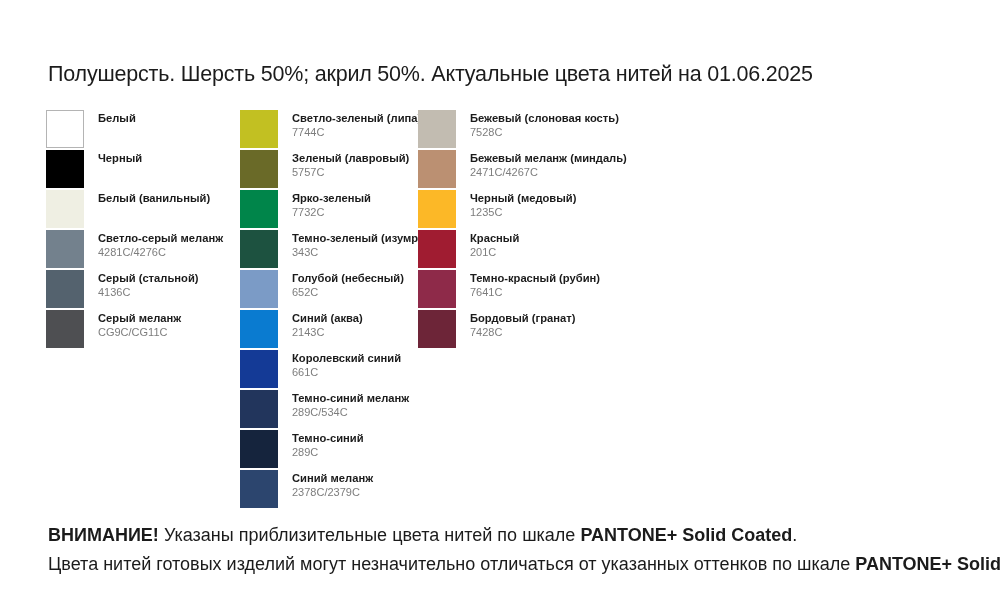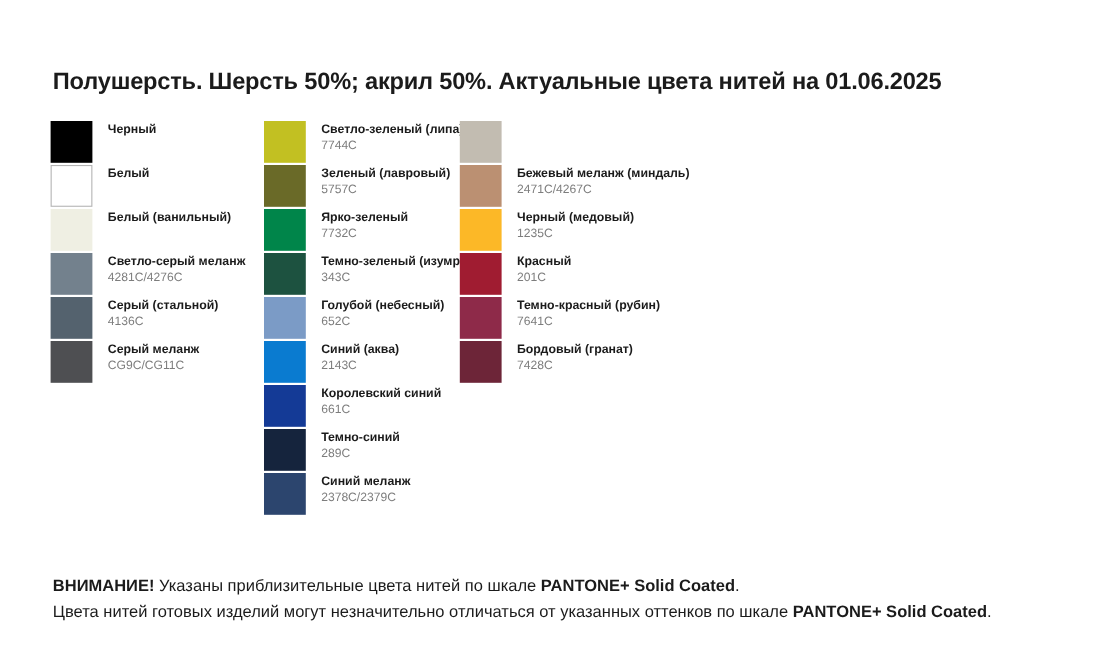--- a/index.html
+++ b/index.html
@@ -22,21 +22,21 @@
     inset: 0;
   }
 
   
   .page-title {
     position: absolute;
     left: 48px;
     top: 48px;
     width: 920px;
     font-size: 21.5px;
-    font-weight: bold;
+    font-weight: normal;
     letter-spacing: -0.2px;
     color: #1b1b1b;
     white-space: nowrap;
   }
 
   
   .columns {
     position: absolute;
     left: 0;
     top: 110px;
@@ -86,50 +86,50 @@
     white-space: nowrap;
     margin-top: 1px;
   }
 
   
   .footer {
     position: absolute;
     left: 48px;
     top: 521px;
     width: 920px;
-    font-size: 15px;
+    font-size: 18px;
     color: #1b1b1b;
     line-height: 1.62;
   }
   .footer-line {
     white-space: nowrap;
   }
   .footer b {
     font-weight: bold;
   }
 </style>
 </head>
 <body>
 
 <div class="page">
 
   <h1 class="page-title">Полушерсть. Шерсть 50%; акрил 50%. Актуальные цвета нитей на 01.06.2025</h1>
 
   <div class="columns">
     <div class="swatch-column col-1">
         <div class="color-row">
+          <div class="swatch bordered" style="background: rgb(255, 255, 255);"></div>
+          <div class="row-text">
+            <div class="color-name">Белый</div>
+          </div>
+        </div>
+        <div class="color-row">
           <div class="swatch" style="background: rgb(0, 0, 0);"></div>
           <div class="row-text">
             <div class="color-name">Черный</div>
-          </div>
-        </div>
-        <div class="color-row">
-          <div class="swatch bordered" style="background: rgb(255, 255, 255);"></div>
-          <div class="row-text">
-            <div class="color-name">Белый</div>
           </div>
         </div>
         <div class="color-row">
           <div class="swatch" style="background: rgb(239, 239, 227);"></div>
           <div class="row-text">
             <div class="color-name">Белый (ванильный)</div>
           </div>
         </div>
         <div class="color-row">
           <div class="swatch" style="background: rgb(115, 129, 141);"></div>
@@ -197,37 +197,48 @@
           </div>
         </div>
         <div class="color-row">
           <div class="swatch" style="background: rgb(20, 58, 150);"></div>
           <div class="row-text">
             <div class="color-name">Королевский синий</div>
             <div class="color-code">661C</div>
           </div>
         </div>
         <div class="color-row">
+          <div class="swatch" style="background: rgb(34, 53, 92);"></div>
+          <div class="row-text">
+            <div class="color-name">Темно-синий меланж</div>
+            <div class="color-code">289C/534C</div>
+          </div>
+        </div>
+        <div class="color-row">
           <div class="swatch" style="background: rgb(21, 36, 61);"></div>
           <div class="row-text">
             <div class="color-name">Темно-синий</div>
             <div class="color-code">289C</div>
           </div>
         </div>
         <div class="color-row">
           <div class="swatch" style="background: rgb(44, 69, 110);"></div>
           <div class="row-text">
             <div class="color-name">Синий меланж</div>
             <div class="color-code">2378C/2379C</div>
           </div>
         </div>
       </div>
     <div class="swatch-column col-3">
         <div class="color-row">
           <div class="swatch" style="background: rgb(194, 188, 177);"></div>
+          <div class="row-text">
+            <div class="color-name">Бежевый (слоновая кость)</div>
+            <div class="color-code">7528C</div>
+          </div>
         </div>
         <div class="color-row">
           <div class="swatch" style="background: rgb(187, 144, 114);"></div>
           <div class="row-text">
             <div class="color-name">Бежевый меланж (миндаль)</div>
             <div class="color-code">2471C/4267C</div>
           </div>
         </div>
         <div class="color-row">
           <div class="swatch" style="background: rgb(252, 184, 39);"></div>

